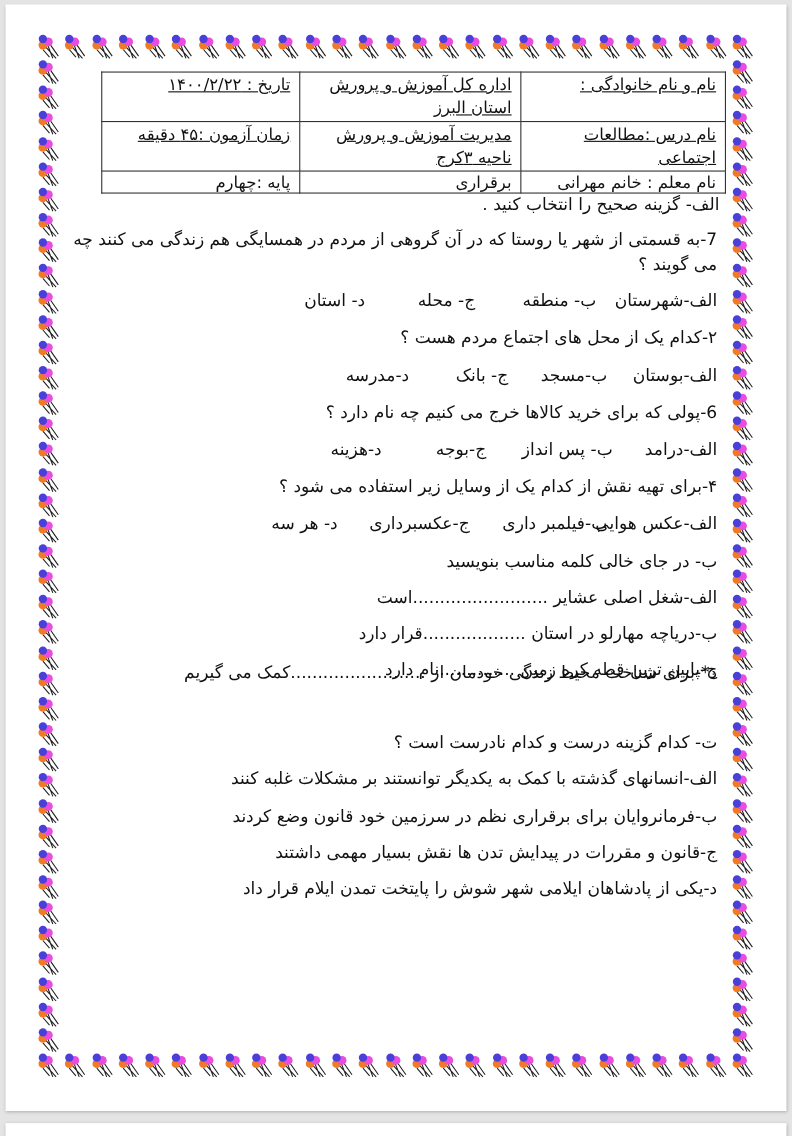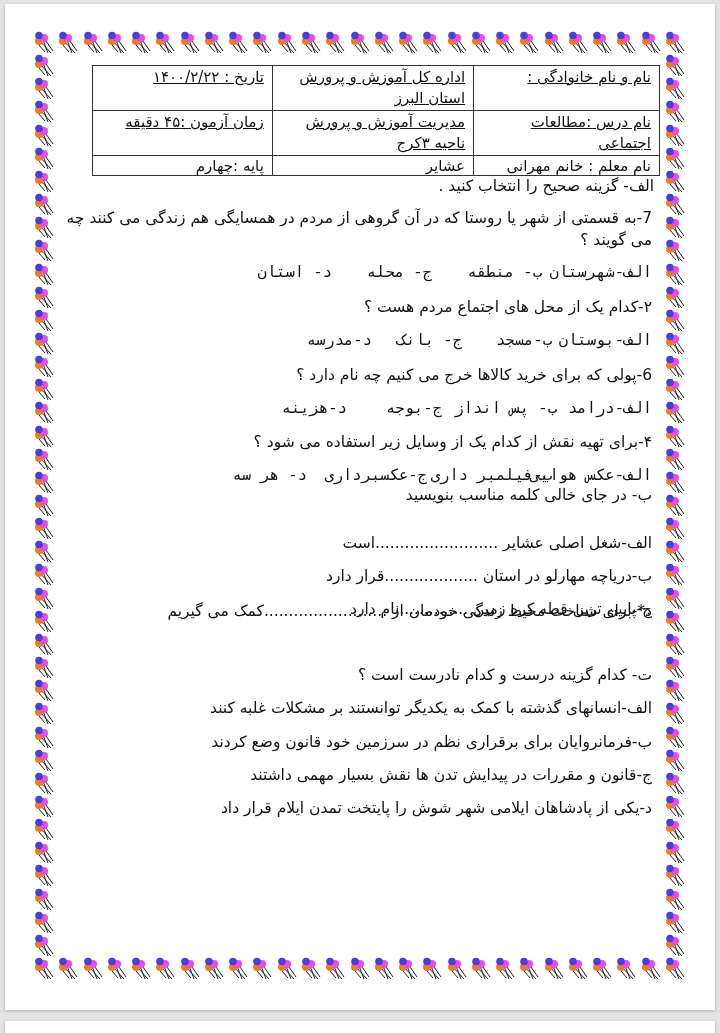--- a/index.html
+++ b/index.html
@@ -38,21 +38,21 @@
     .c1 { width: 162px; }
     .c2 { width: 183px; }
     .c3 { width: 168px; }
     .r1 td, .r2 td { height: 43px; text-decoration: underline; }
     .r3 td { height: 18px; line-height: 18px; }
     .line {
       position: absolute; right: 63px; direction: rtl; text-align: right;
       font-size: 15.5px; color: #111; white-space: nowrap; line-height: 20px;
     }
     .opts { display: flex; flex-direction: row; direction: rtl; }
-    .opts span { display: inline-block; font-family: Liberation Mono, monospace; }
+    .opts span { display: inline-block; }
   </style>
 </head>
 <body>
 
 <div class="page">
   <div id="border">
       <div class="balloon" style="left: 28px; top: 27px;">
         <svg width="22" height="24" viewBox="0 0 22 24">
           <path d="M7 10 L18 22 M10 9 L15 22 M6 14 L12 21 M13 10 L20 20" stroke="#222222" stroke-width="1" fill="none"></path>
           <circle cx="6" cy="10" r="4" fill="#f07a28"></circle>
@@ -1117,21 +1117,21 @@
       <td class="c2">اداره  کل آموزش و پرورش استان البرز</td>
       <td class="c1">تاریخ : ۱۴۰۰/۲/۲۲</td>
     </tr>
     <tr class="r2">
       <td class="c3">نام درس :مطالعات اجتماعی</td>
       <td class="c2">مدیریت  آموزش و پرورش ناحیه ۳کرج</td>
       <td class="c1">زمان آزمون :۴۵ دقیقه</td>
     </tr>
     <tr class="r3">
       <td class="c3">نام معلم : خانم مهرانی</td>
-      <td class="c2">عشایر</td>
+      <td class="c2">برقراری</td>
       <td class="c1">پایه :چهارم</td>
     </tr>
   </tbody>
     </table>
 
   <div class="line" style="top:172px; right:61px;">الف- گزینه صحیح را انتخاب کنید .</div>
 
   <div class="line" style="top:204px;">7-به قسمتی از شهر یا روستا که در آن گروهی از مردم در  همسایگی هم زندگی می کنند چه</div>
   <div class="line" style="top:226px;">می گویند ؟</div>
   <div class="line opts" style="top:259px;">
@@ -1158,21 +1158,21 @@
   </div>
 
   <div class="line" style="top:428px;">۴-برای تهیه نقش از کدام یک از وسایل زیر استفاده می شود ؟</div>
   <div class="line opts" style="top:462px;">
     <span style="width:100px">الف-عکس هوایی</span>
     <span style="width:125px">ب-فیلمبر داری</span>
     <span style="width:120px">ج-عکسبرداری</span>
     <span>د- هر سه</span>
   </div>
 
-  <div class="line" style="top:481px;">ب- در جای خالی کلمه مناسب بنویسید</div>
+  <div class="line" style="top:496px;">ب- در جای خالی کلمه مناسب بنویسید</div>
   <div class="line" style="top:529px;">الف-شغل اصلی عشایر .........................است</div>
   <div class="line" style="top:562px;">ب-دریاچه  مهارلو در استان ...................قرار دارد</div>
   <div class="line" style="top:595px;">ج-پایین ترین قطه کره زمین ..............نام دارد</div>
   <div class="line" style="top:597px;">د*-برای شناخت محیط زندگی خودمان از  .........................کمک می گیریم</div>
 
   <div class="line" style="top:661px;">ت- کدام گزینه درست و کدام نادرست است ؟</div>
   <div class="line" style="top:694px;">الف-انسانهای گذشته با کمک به یکدیگر توانستند بر مشکلات غلبه کنند</div>
   <div class="line" style="top:728px;">ب-فرمانروایان برای برقراری نظم در سرزمین خود قانون وضع کردند</div>
   <div class="line" style="top:761px;">ج-قانون و مقررات در پیدایش تدن ها نقش بسیار مهمی داشتند</div>
   <div class="line" style="top:794px;">د-یکی از پادشاهان ایلامی شهر شوش را پایتخت تمدن ایلام قرار داد</div>

